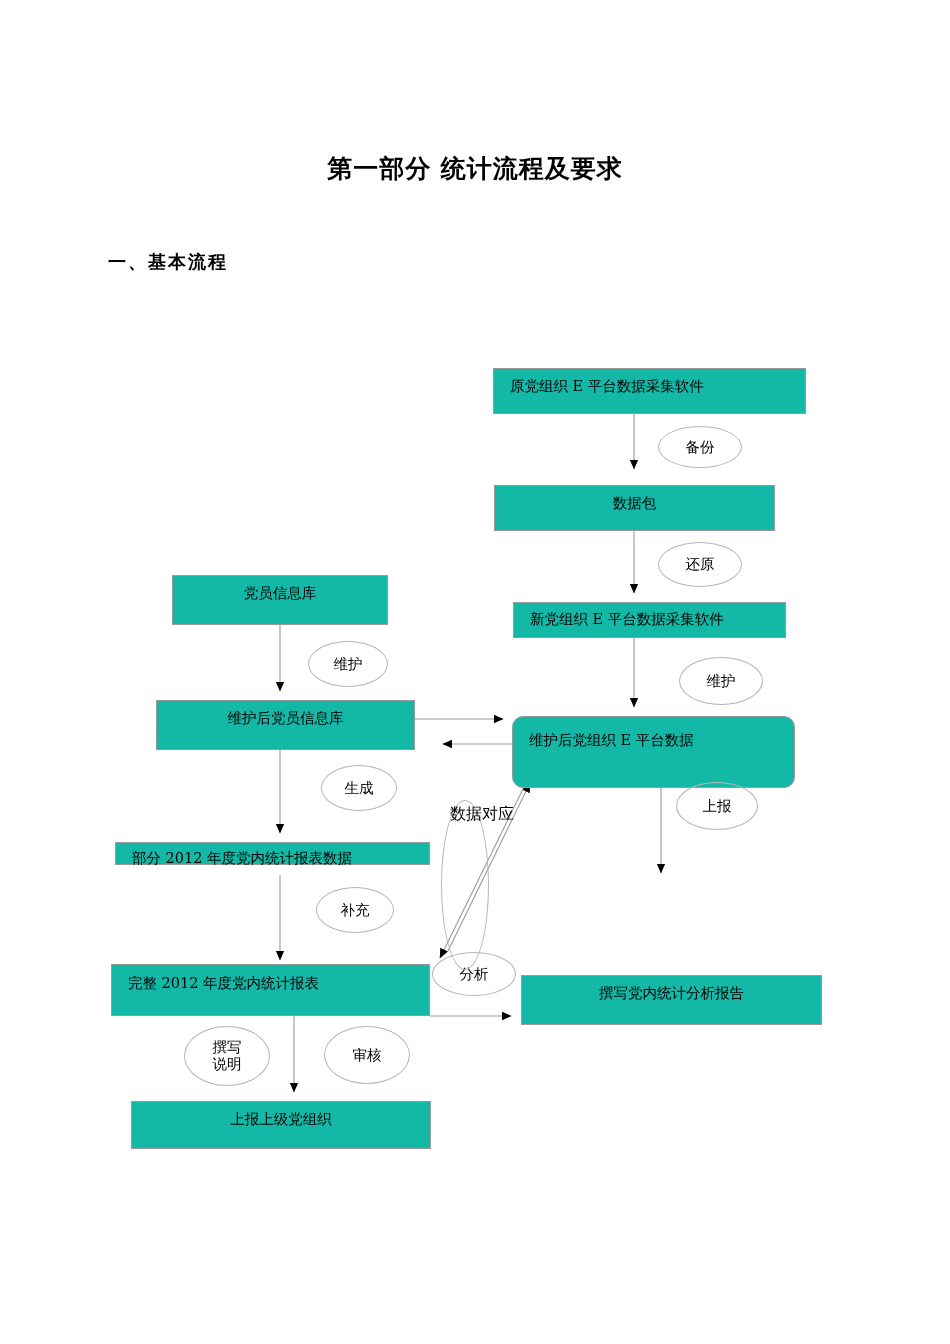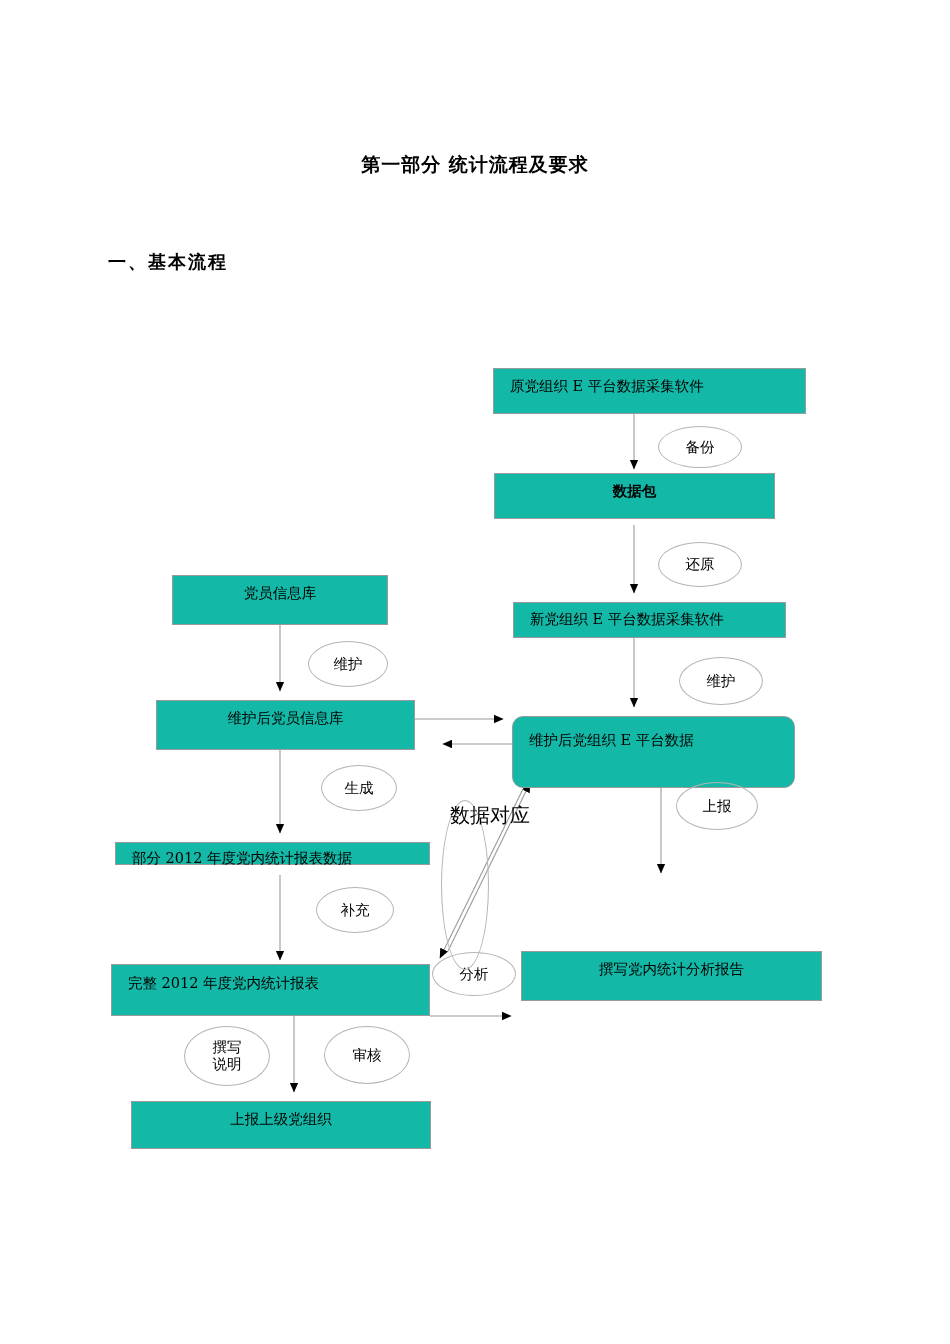--- a/index.html
+++ b/index.html
@@ -4,41 +4,41 @@
 <style>
   html,body{margin:0;padding:0;background:#fff;}
   body{width:950px;height:1344px;position:relative;
        font-family:"DejaVu Serif","Liberation Serif",serif;color:#000;
        -webkit-font-smoothing:antialiased;}
 
   .page{position:absolute;inset:0;width:950px;height:1344px;overflow:hidden;}
 
   
   .doc-title{position:absolute;left:0;top:152px;width:950px;text-align:center;
-             font-size:19px;font-weight:bold;letter-spacing:1px;
+             font-size:25px;font-weight:bold;letter-spacing:1px;
              font-family:"DejaVu Serif","Liberation Serif",serif;}
   .sec-heading{position:absolute;left:108px;top:250px;
                font-size:18px;font-weight:bold;letter-spacing:2px;
                font-family:"DejaVu Serif","Liberation Serif",serif;}
 
   
   .node{position:absolute;border:1px solid #9a9a9a;background:#14b8a6;box-sizing:border-box;}
   .node .nlabel{position:absolute;left:0;right:0;top:7px;
                 font-size:14.5px;line-height:20px;
                 font-family:"DejaVu Serif","Liberation Serif",serif;}
   .node.center .nlabel{text-align:center;}
   .node.left .nlabel{text-align:left;padding-left:16px;}
 
   .ellipse{position:absolute;border:1px solid #b4b4b4;border-radius:50%;background:transparent;
            box-sizing:border-box;display:flex;align-items:center;justify-content:center;
            text-align:center;font-size:14.5px;line-height:17px;
            font-family:"DejaVu Serif","Liberation Serif",serif;}
 
-  .freelabel{position:absolute;font-size:20px;line-height:18px;
-             font-family:Liberation Serif, serif;}
+  .freelabel{position:absolute;font-size:16px;line-height:18px;
+             font-family:Liberation Mono, monospace;}
 
   svg.links{position:absolute;left:0;top:0;width:950px;height:1344px;overflow:visible;}
 </style>
 </head>
 <body>
 
 <div class="page">
 
   <div class="doc-title">第一部分 统计流程及要求</div>
 
@@ -79,21 +79,21 @@
       <line x1="523" y1="789" x2="440" y2="958" marker-end="url(#ah2)"></line>
 
       <line x1="430" y1="1016" x2="511" y2="1016" marker-end="url(#ah)"></line>
     </g>
   </svg>
 
   <div class="node left" style="left:493px;top:368px;width:313px;height:46px;">
     <div class="nlabel">原党组织 E 平台数据采集软件</div>
   </div>
 
-  <div class="node center" style="left:494px;top:473px;width:281px;height:46px;font-weight:bold;">
+  <div class="node center" style="left:494px;top:485px;width:281px;height:46px;">
     <div class="nlabel">数据包</div>
   </div>
 
   <div class="node left" style="left:513px;top:602px;width:273px;height:36px;">
     <div class="nlabel" style="top:6px;">新党组织 E 平台数据采集软件</div>
   </div>
 
   <div class="node center" style="left:172px;top:575px;width:216px;height:50px;">
     <div class="nlabel">党员信息库</div>
   </div>
@@ -108,21 +108,21 @@
 
   <div class="node left" style="left:115px;top:842px;width:315px;height:23px;">
     <div class="nlabel" style="top:5px;">部分 2012 年度党内统计报表数据</div>
   </div>
 
   <div class="node left" style="left:111px;top:964px;width:319px;height:52px;">
     <div class="nlabel" style="top:8px;">完整 2012 年度党内统计报表</div>
   </div>
 
 
-  <div class="node center" style="left:521px;top:951px;width:301px;height:50px;">
+  <div class="node center" style="left:521px;top:975px;width:301px;height:50px;">
     <div class="nlabel">撰写党内统计分析报告</div>
   </div>
 
   <div class="node center" style="left:131px;top:1101px;width:300px;height:48px;">
     <div class="nlabel">上报上级党组织</div>
   </div>
 
   <div class="ellipse" style="left:658px;top:426px;width:84px;height:42px;">备份</div>
 
   <div class="ellipse" style="left:658px;top:542px;width:84px;height:45px;">还原</div>

